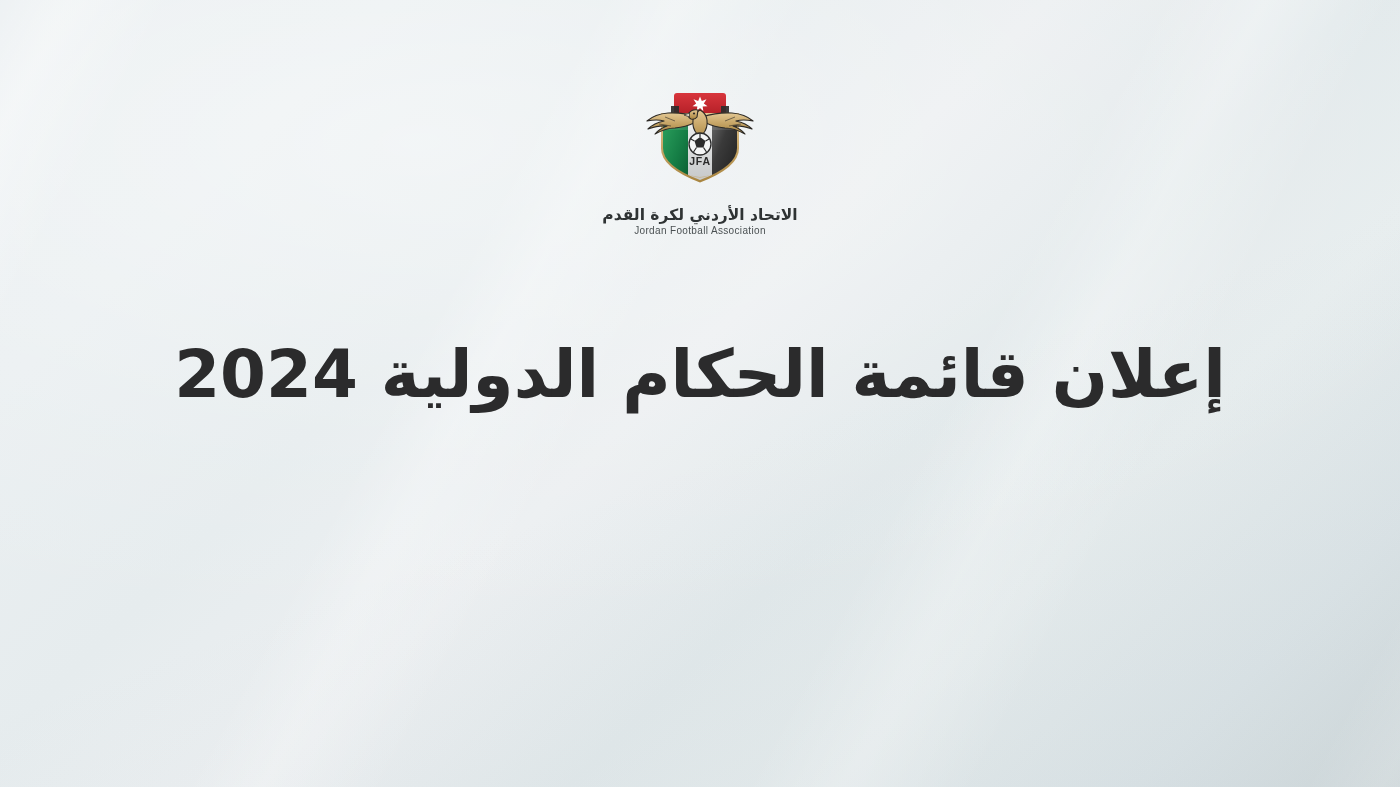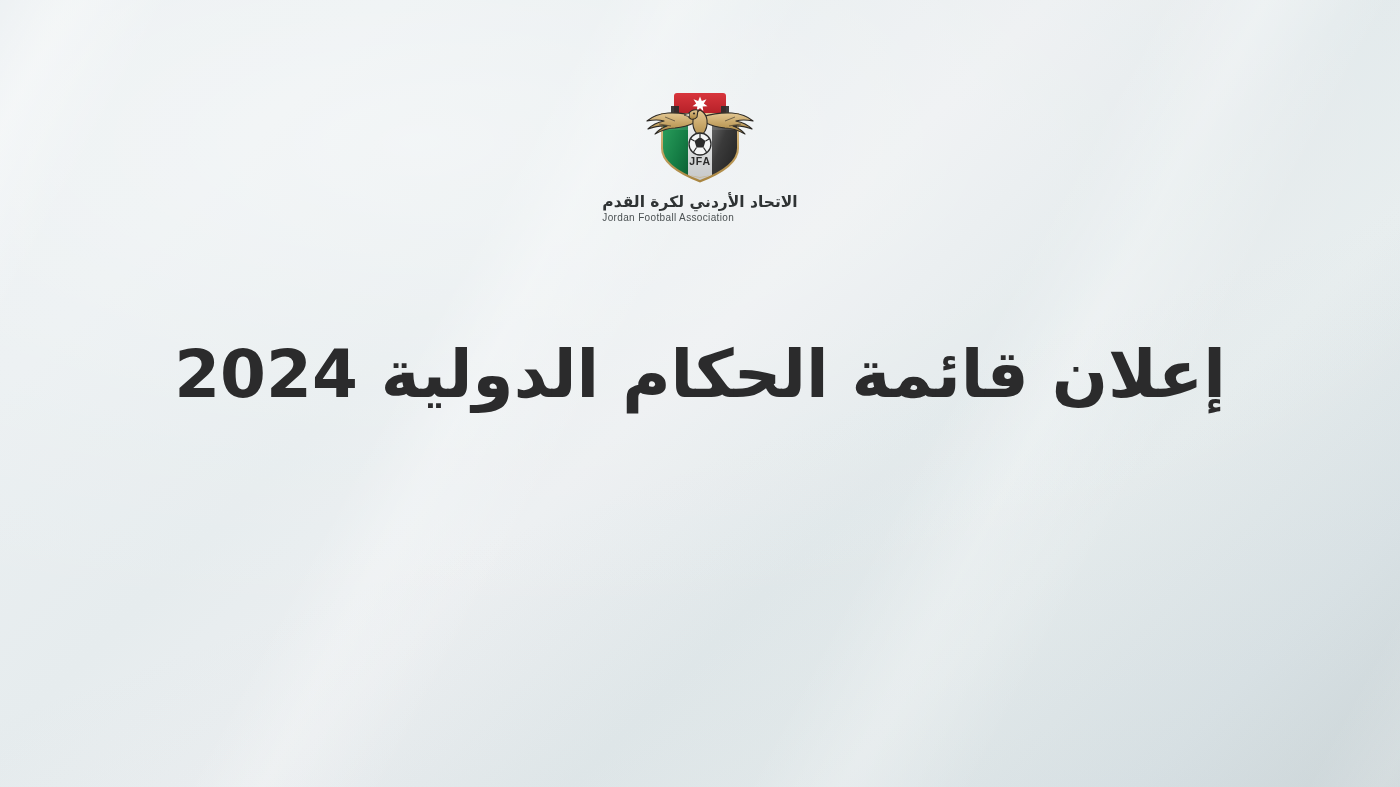--- a/index.html
+++ b/index.html
@@ -82,22 +82,22 @@
     align-items:center;
   }
 
   .crest {
     width:116px;
     height:104px;
     display:block;
   }
 
   .wordmark {
-    margin-top:8px;
-    text-align:left;
+    margin-top:21px;
+    text-align:center;
     line-height:1.05;
   }
   .wordmark-ar {
     font-family:"DejaVu Sans", sans-serif;
     font-size:15.5px;
     font-weight:700;
     color:#2f3334;
     direction:rtl;
     letter-spacing:0px;
     white-space:nowrap;

